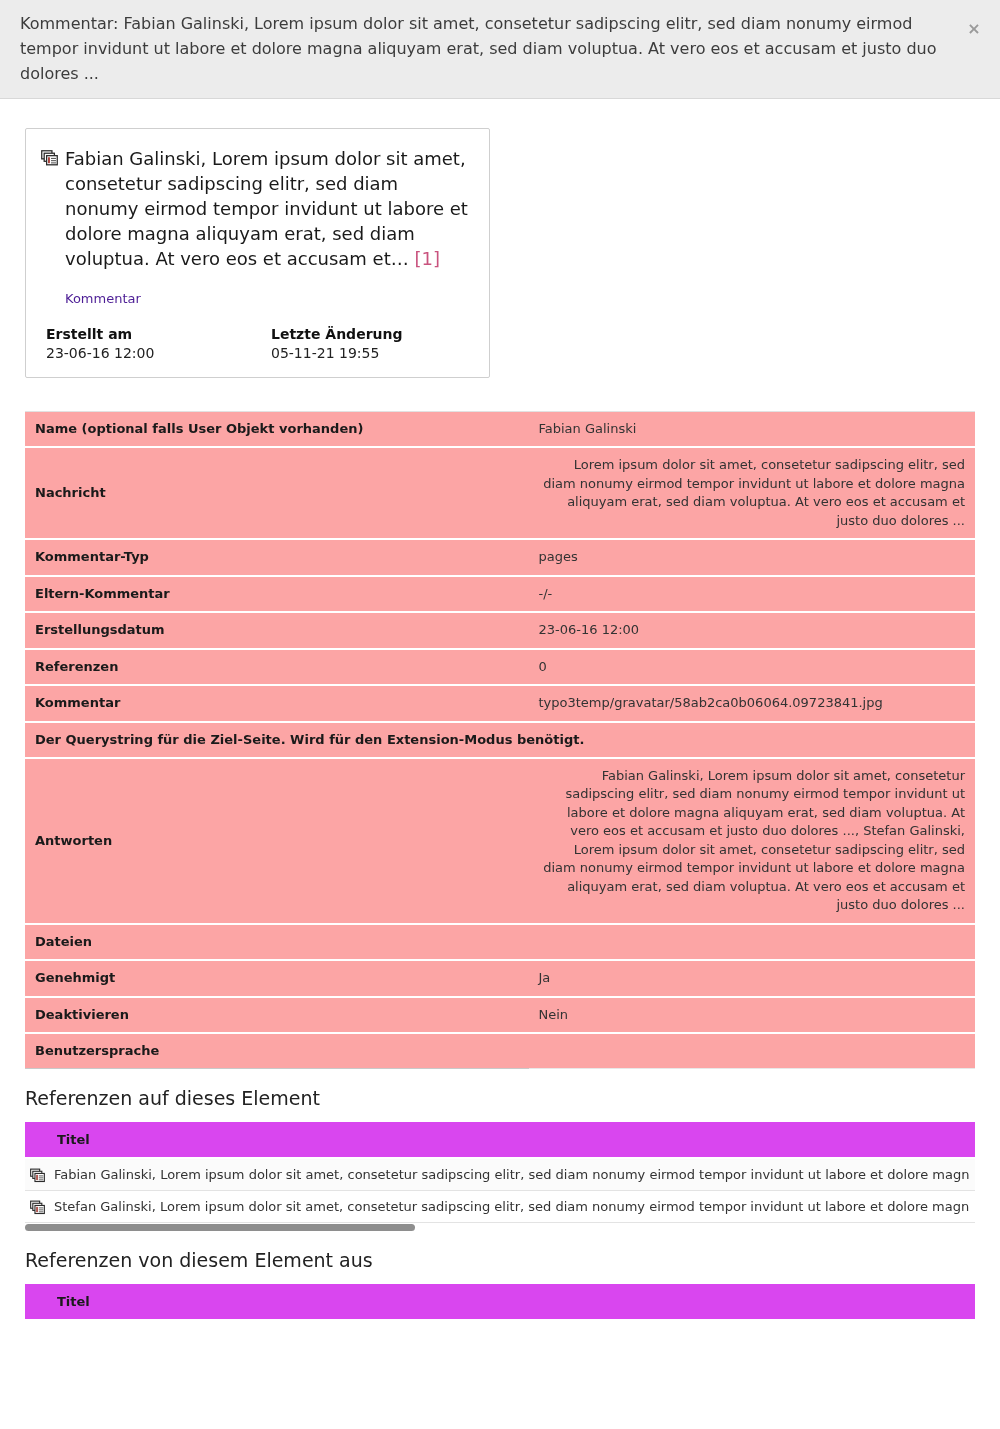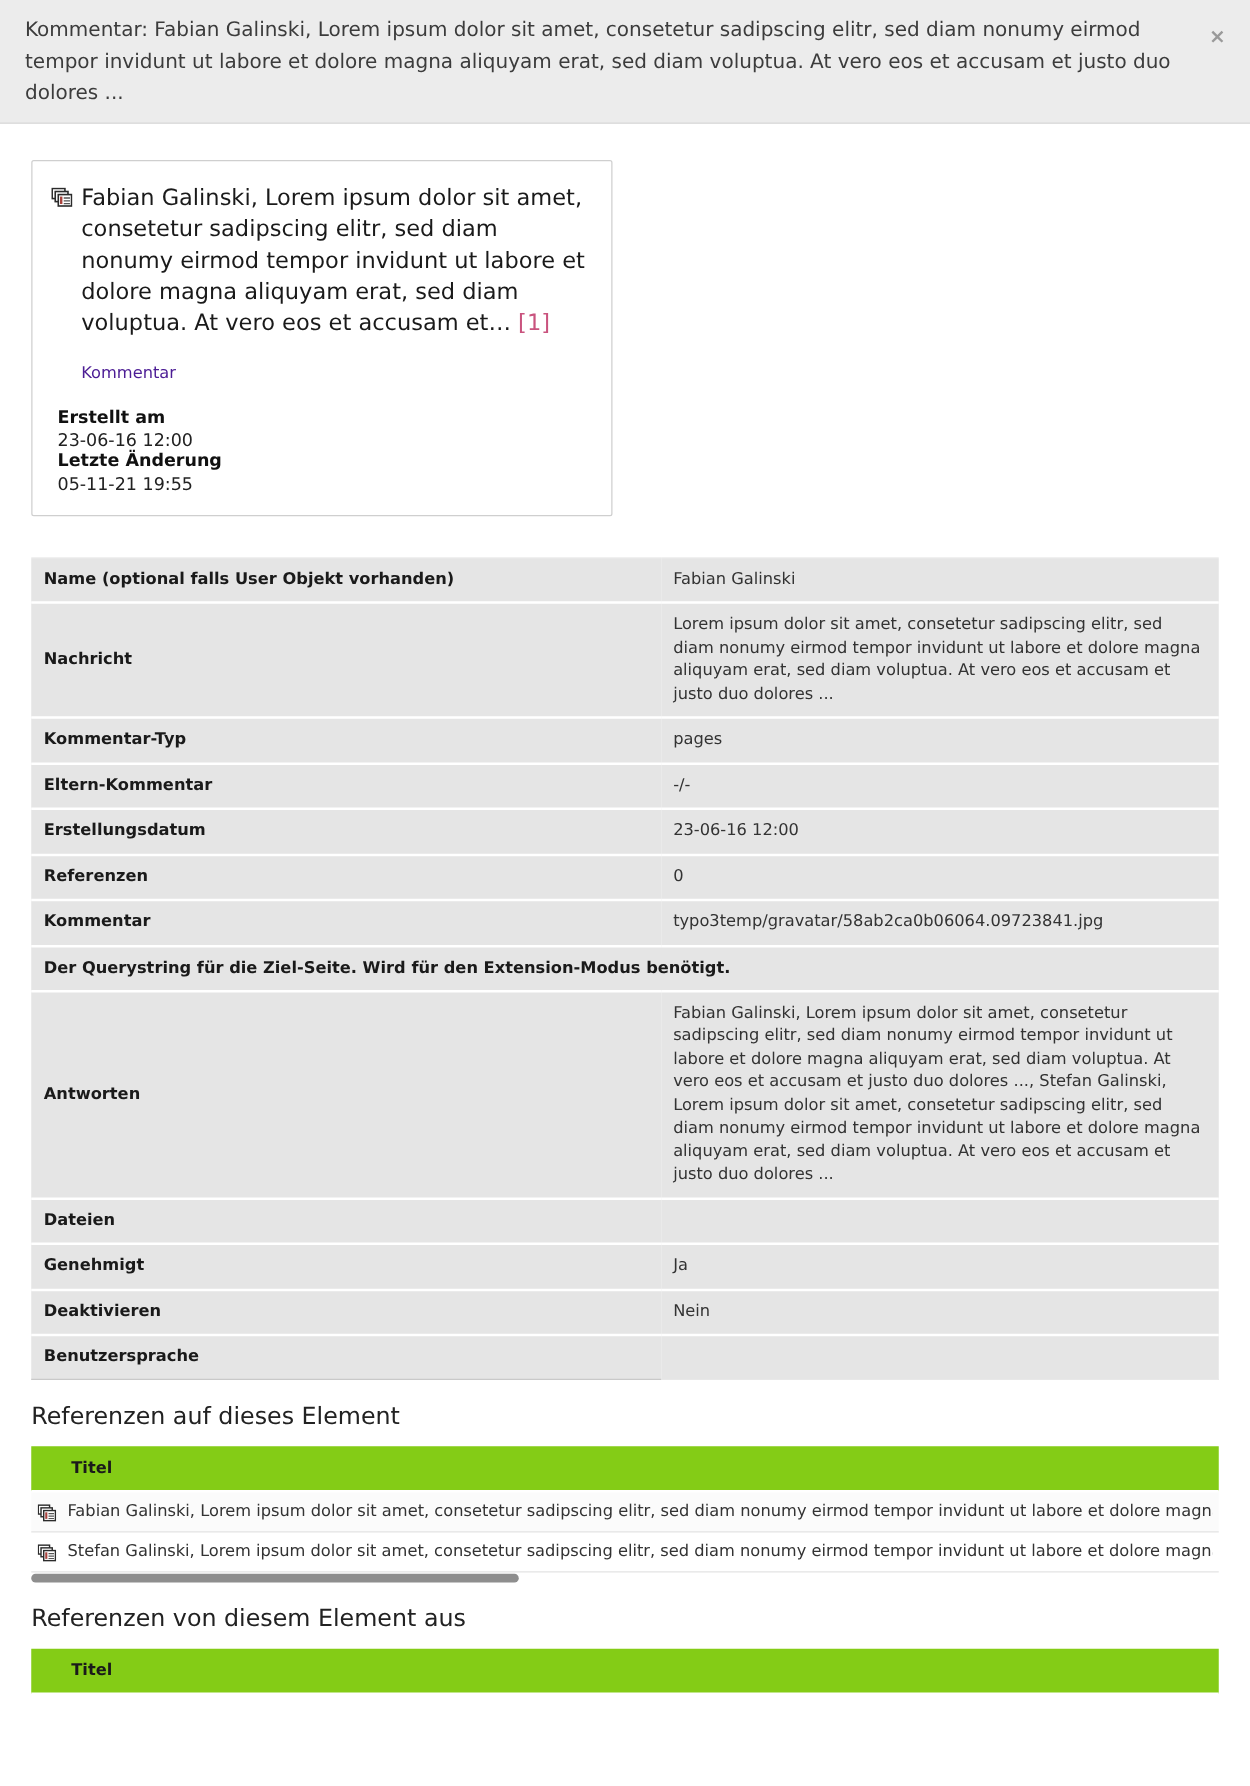--- a/index.html
+++ b/index.html
@@ -26,46 +26,46 @@
   .record-card {
     margin-top:29px; width:465px; background:#fff;
     border:1px solid #cfcfcf; border-radius:2px; padding:17px 20px 16px 15px;
   }
   .card-main { display:flex; align-items:flex-start; }
   .card-icon { flex:0 0 24px; padding-top:4px; }
   .card-text { flex:1; }
   .card-title { font-size:18px; line-height:25px; color:#1a1a1a; }
   .ref-count { color:#c9537e; text-decoration:none; }
   .record-type { color:#4c1d95; font-size:13px; margin-top:20px; }
-  .card-dates { display:flex; margin-top:20px; padding-left:5px; font-size:14px;flex-direction:column; }
+  .card-dates { display:flex; margin-top:20px; padding-left:5px; font-size:14px; }
   .date-col-1 { width:225px; }
   .date-label { font-weight:bold; color:#111; margin-bottom:3px; }
   .date-value { color:#222; }
   
   table.props {
     margin-top:33px; width:950px; border-collapse:collapse;
     font-size:13px; line-height:1.42; border-top:1px solid #e2e2e2;
   }
   table.props th, table.props td {
-    background:#e5e5e5; border-bottom:2px solid #fff;
+    background:#fca5a5; border-bottom:2px solid #fff;
     padding:8px 10px; vertical-align:middle; text-align:left;
   }
   table.props th { width:53%; font-weight:bold; color:#1a1a1a; }
   table.props td { color:#333; }
-  table.props tr.tall td { vertical-align:middle; }
+  table.props tr.tall td { vertical-align:middle;text-align:right; }
   table.props tr:last-child th { border-bottom:1px solid #c9c9c9; }
   table.props tr:last-child td { border-bottom:1px solid #e8e8e8; }
   
   .section-heading { margin-top:18px; font-size:19px; font-weight:normal; color:#222; }
   table.refs {
     margin-top:13px; width:950px; border-collapse:collapse; font-size:13px;
     table-layout:fixed;
   }
   table.refs th {
-    background:#84cc16; text-align:left; font-weight:bold; color:#1a1a1a;
+    background:#d946ef; text-align:left; font-weight:bold; color:#1a1a1a;
     padding:10px 10px 10px 32px; border-bottom:2px solid #fff;
   }
   table.refs td {
     padding:7px 5px; border-bottom:1px solid #e3e3e3; background:#fbfbfb;
   }
   table.refs tr.alt td { background:#fff; }
   .ref-cell { display:flex; align-items:center; white-space:nowrap; overflow:hidden; }
   .ref-cell .icon-wrap { flex:0 0 24px; padding-top:2px; }
   .ref-title { overflow:hidden; white-space:nowrap; }
   

